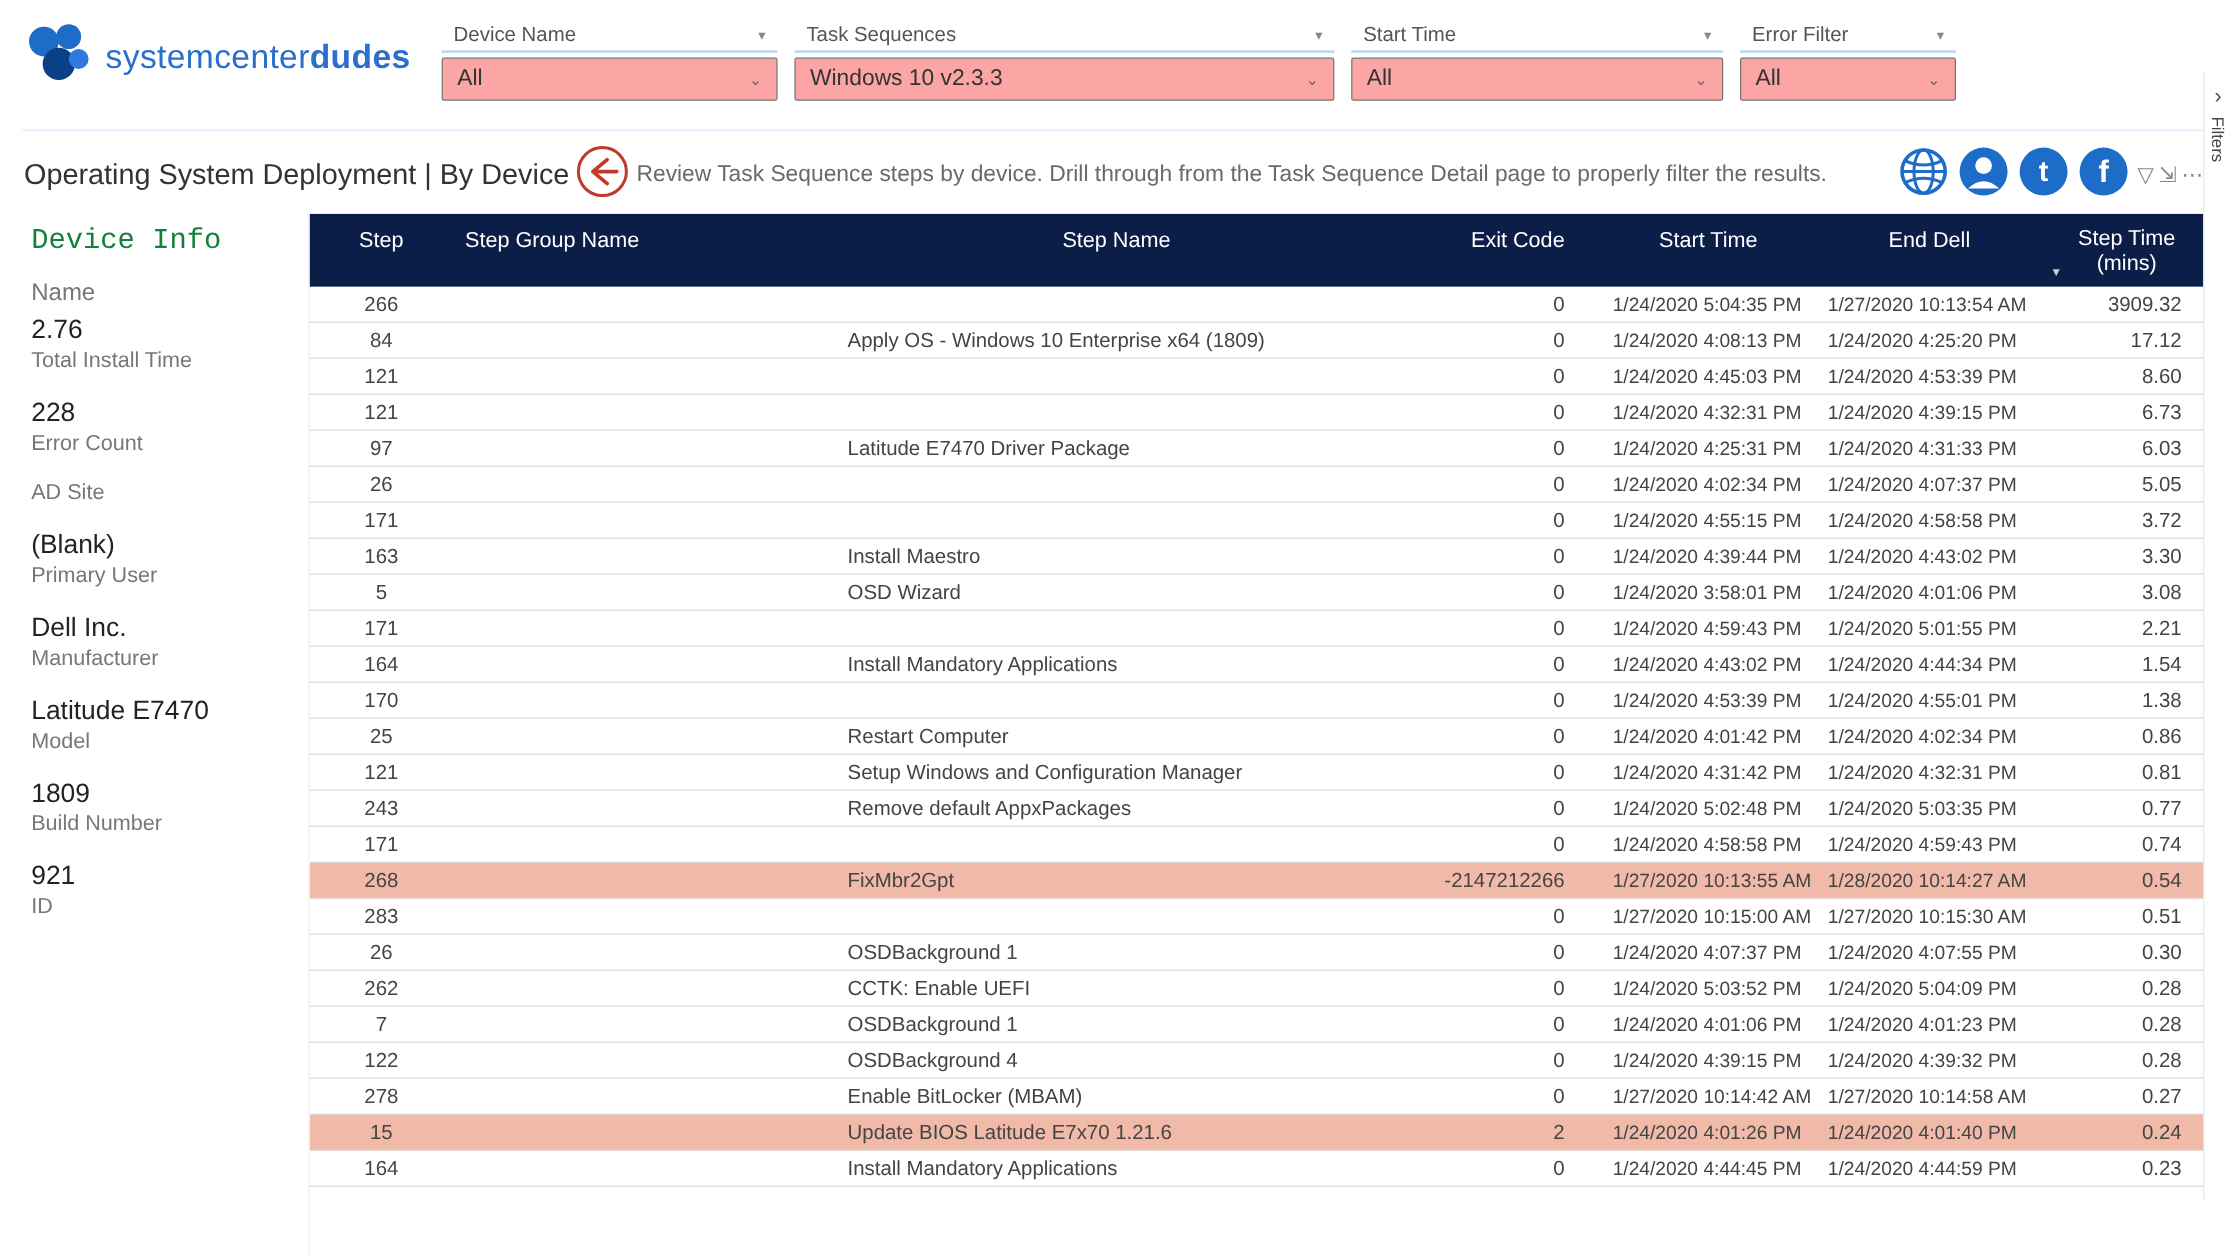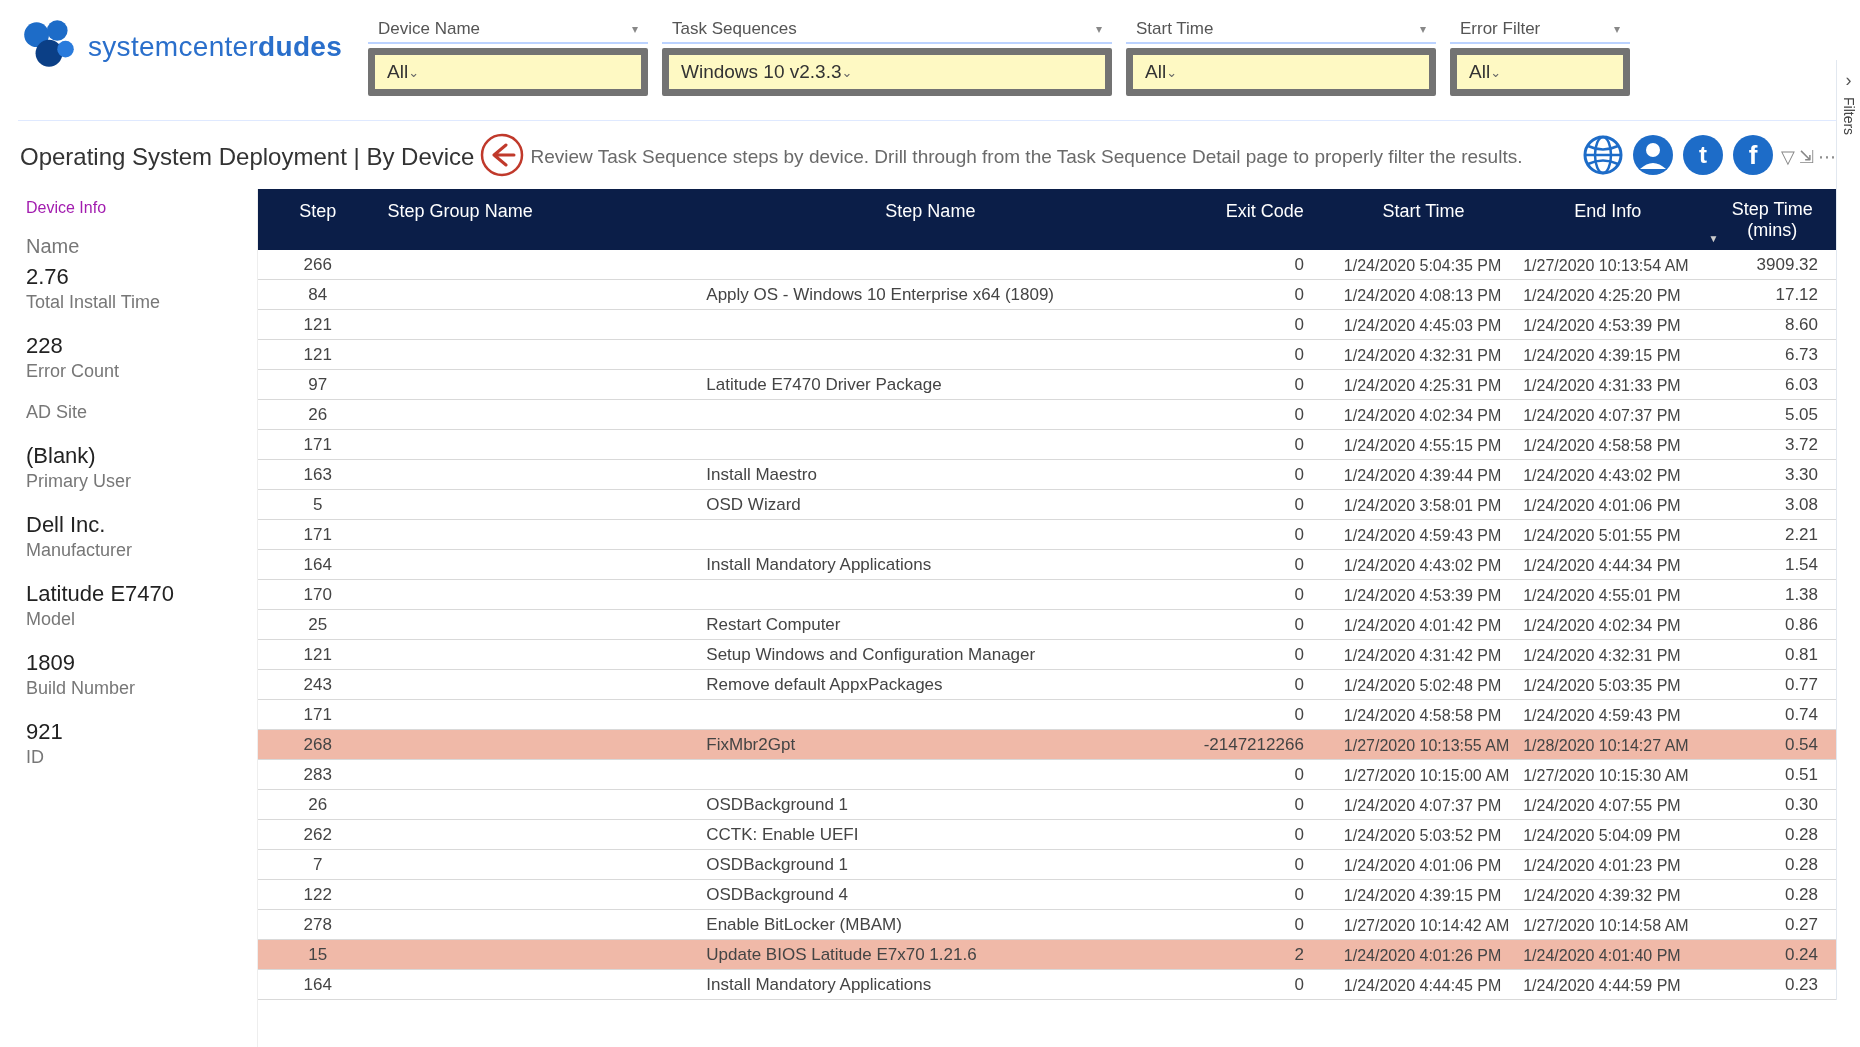--- a/index.html
+++ b/index.html
@@ -10,21 +10,21 @@
 .hdr { display:flex; align-items:flex-start; gap:10px; padding:2px 0 24px 0; border-bottom:1px solid #dfe9ff; }
 .logo { display:flex; align-items:center; gap:8px; width:340px; }
 .logo-mark svg { width:62px; height:62px; }
 .logo-text { font-size:28px; color:#2a6fcb; letter-spacing:0.3px; }
 .logo-text .bold { font-weight:600; }
 
 .filters { flex:1; display:flex; gap:14px; align-items:flex-start; padding-top:2px; }
 .filter { display:flex; flex-direction:column; gap:4px; }
 .filter-label { display:flex; justify-content:space-between; align-items:center; font-size:17px; color:#555; padding:3px 10px; border-bottom:2px solid #bcd3ff; }
 .filter-label .chev { color:#888; font-size:12px; }
-.filter-value { display:flex; justify-content:flex-start; align-items:center; font-size:19px; color:#333; padding:6px 12px; border:7px solid #737373; border-radius:2px; background:#fef9c3; }
+.filter-value { display:flex; justify-content:space-between; align-items:center; font-size:19px; color:#333; padding:6px 12px; border:1px solid #737373; border-radius:2px; background:#fca5a5; }
 .filter-value .chev { color:#666; font-size:13px; }
 .f1{width:280px;} .f2{width:450px;} .f3{width:310px;} .f4{width:180px;}
 
 
 .side-tab { position:absolute; right:0; top:60px; width:24px; background:#fff; border-left:1px solid #e2e8f0; padding:10px 2px; display:flex; flex-direction:column; align-items:center; gap:6px; height:940px; }
 .side-tab .ico { font-size:18px; color:#555; }
 .side-tab .filters-label { writing-mode:vertical-rl; font-size:14px; color:#444; }
 
 
 .subhdr { display:flex; align-items:center; gap:6px; padding:12px 6px 8px 2px; }
@@ -32,21 +32,21 @@
 .back-btn svg { width:44px; height:44px; }
 .subtitle { font-size:19px; color:#6a6a6a; flex:1; }
 .icon-row { display:flex; gap:6px; align-items:center; }
 .icon-row svg { width:44px; height:44px; }
 .tail-icons { display:flex; gap:4px; color:#888; font-size:18px; align-items:center; }
 
 
 .body { flex:1; display:flex; overflow:hidden; }
 
 .info-panel { width:240px; padding:10px 12px 0 8px; border-right:1px solid #eee; }
-.info-title { font-size:16px; font-weight:400; color:#a21caf; margin-bottom:18px; }
+.info-title { font-size:24px; font-weight:400; color:#15803d; margin-bottom:18px;font-family:Liberation Mono, monospace; }
 .info-item { margin-bottom:20px; }
 .info-val { font-size:22px; color:#222; }
 .info-lbl { font-size:18px; color:#777; margin-top:2px; }
 .info-name-lbl { font-size:20px; color:#777; margin-bottom:6px; }
 
 .table-wrap { flex:1; display:flex; flex-direction:column; overflow:hidden; position:relative; }
 .thead { background:#0b1e48; color:#fff; display:flex; padding:0; font-size:18px; }
 .th { padding:12px 10px 28px 10px; display:flex; align-items:flex-start; }
 .th.step{width:120px;justify-content:center;} 
 .th.group{width:320px;}
@@ -211,21 +211,21 @@
         </div>
     </div>
 
     <div class="table-wrap">
       <div class="thead">
         <div class="th step">Step</div>
         <div class="th group">Step Group Name</div>
         <div class="th name">Step Name</div>
         <div class="th exit">Exit Code</div>
         <div class="th start">Start Time</div>
-        <div class="th end">End Info</div>
+        <div class="th end">End Dell</div>
         <div class="th mins">
             <span>Step Time</span>
             <span>(mins)</span>
           </div>
       </div>
       <div class="tbody" id="tbody">
           <div class="tr">
             <div class="td step">266</div>
             <div class="td group"></div>
             <div class="td name"></div>

